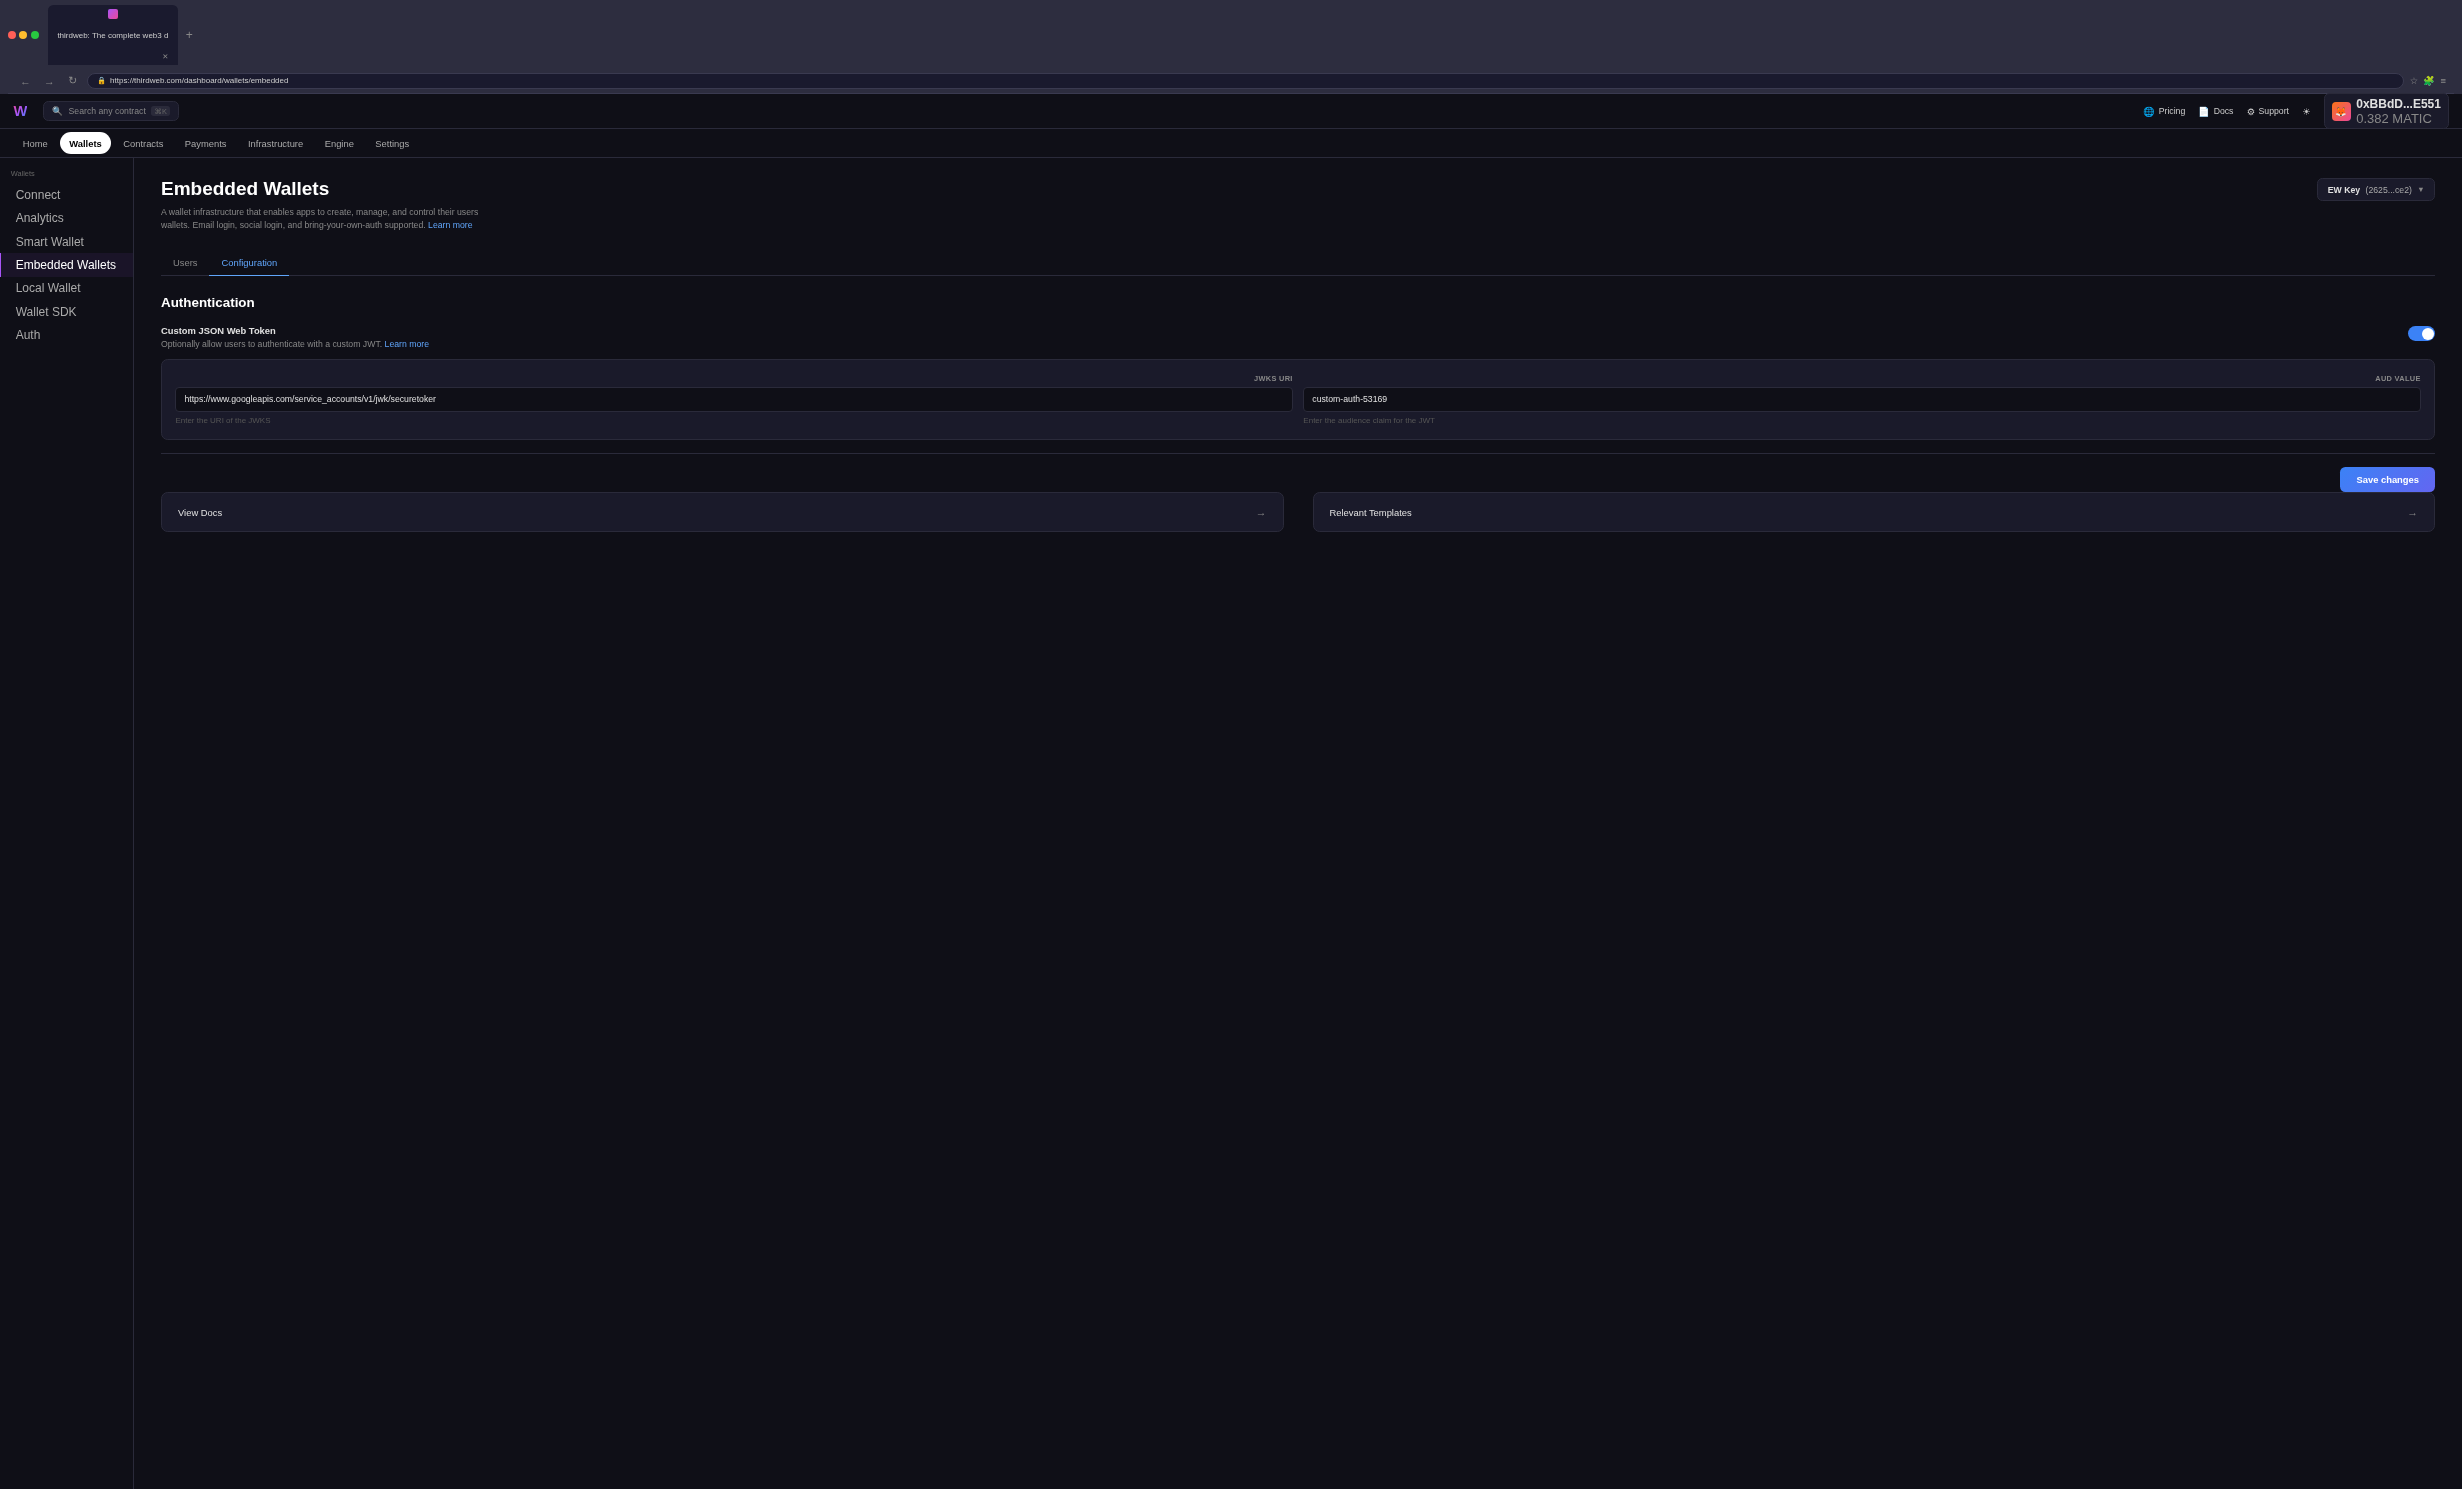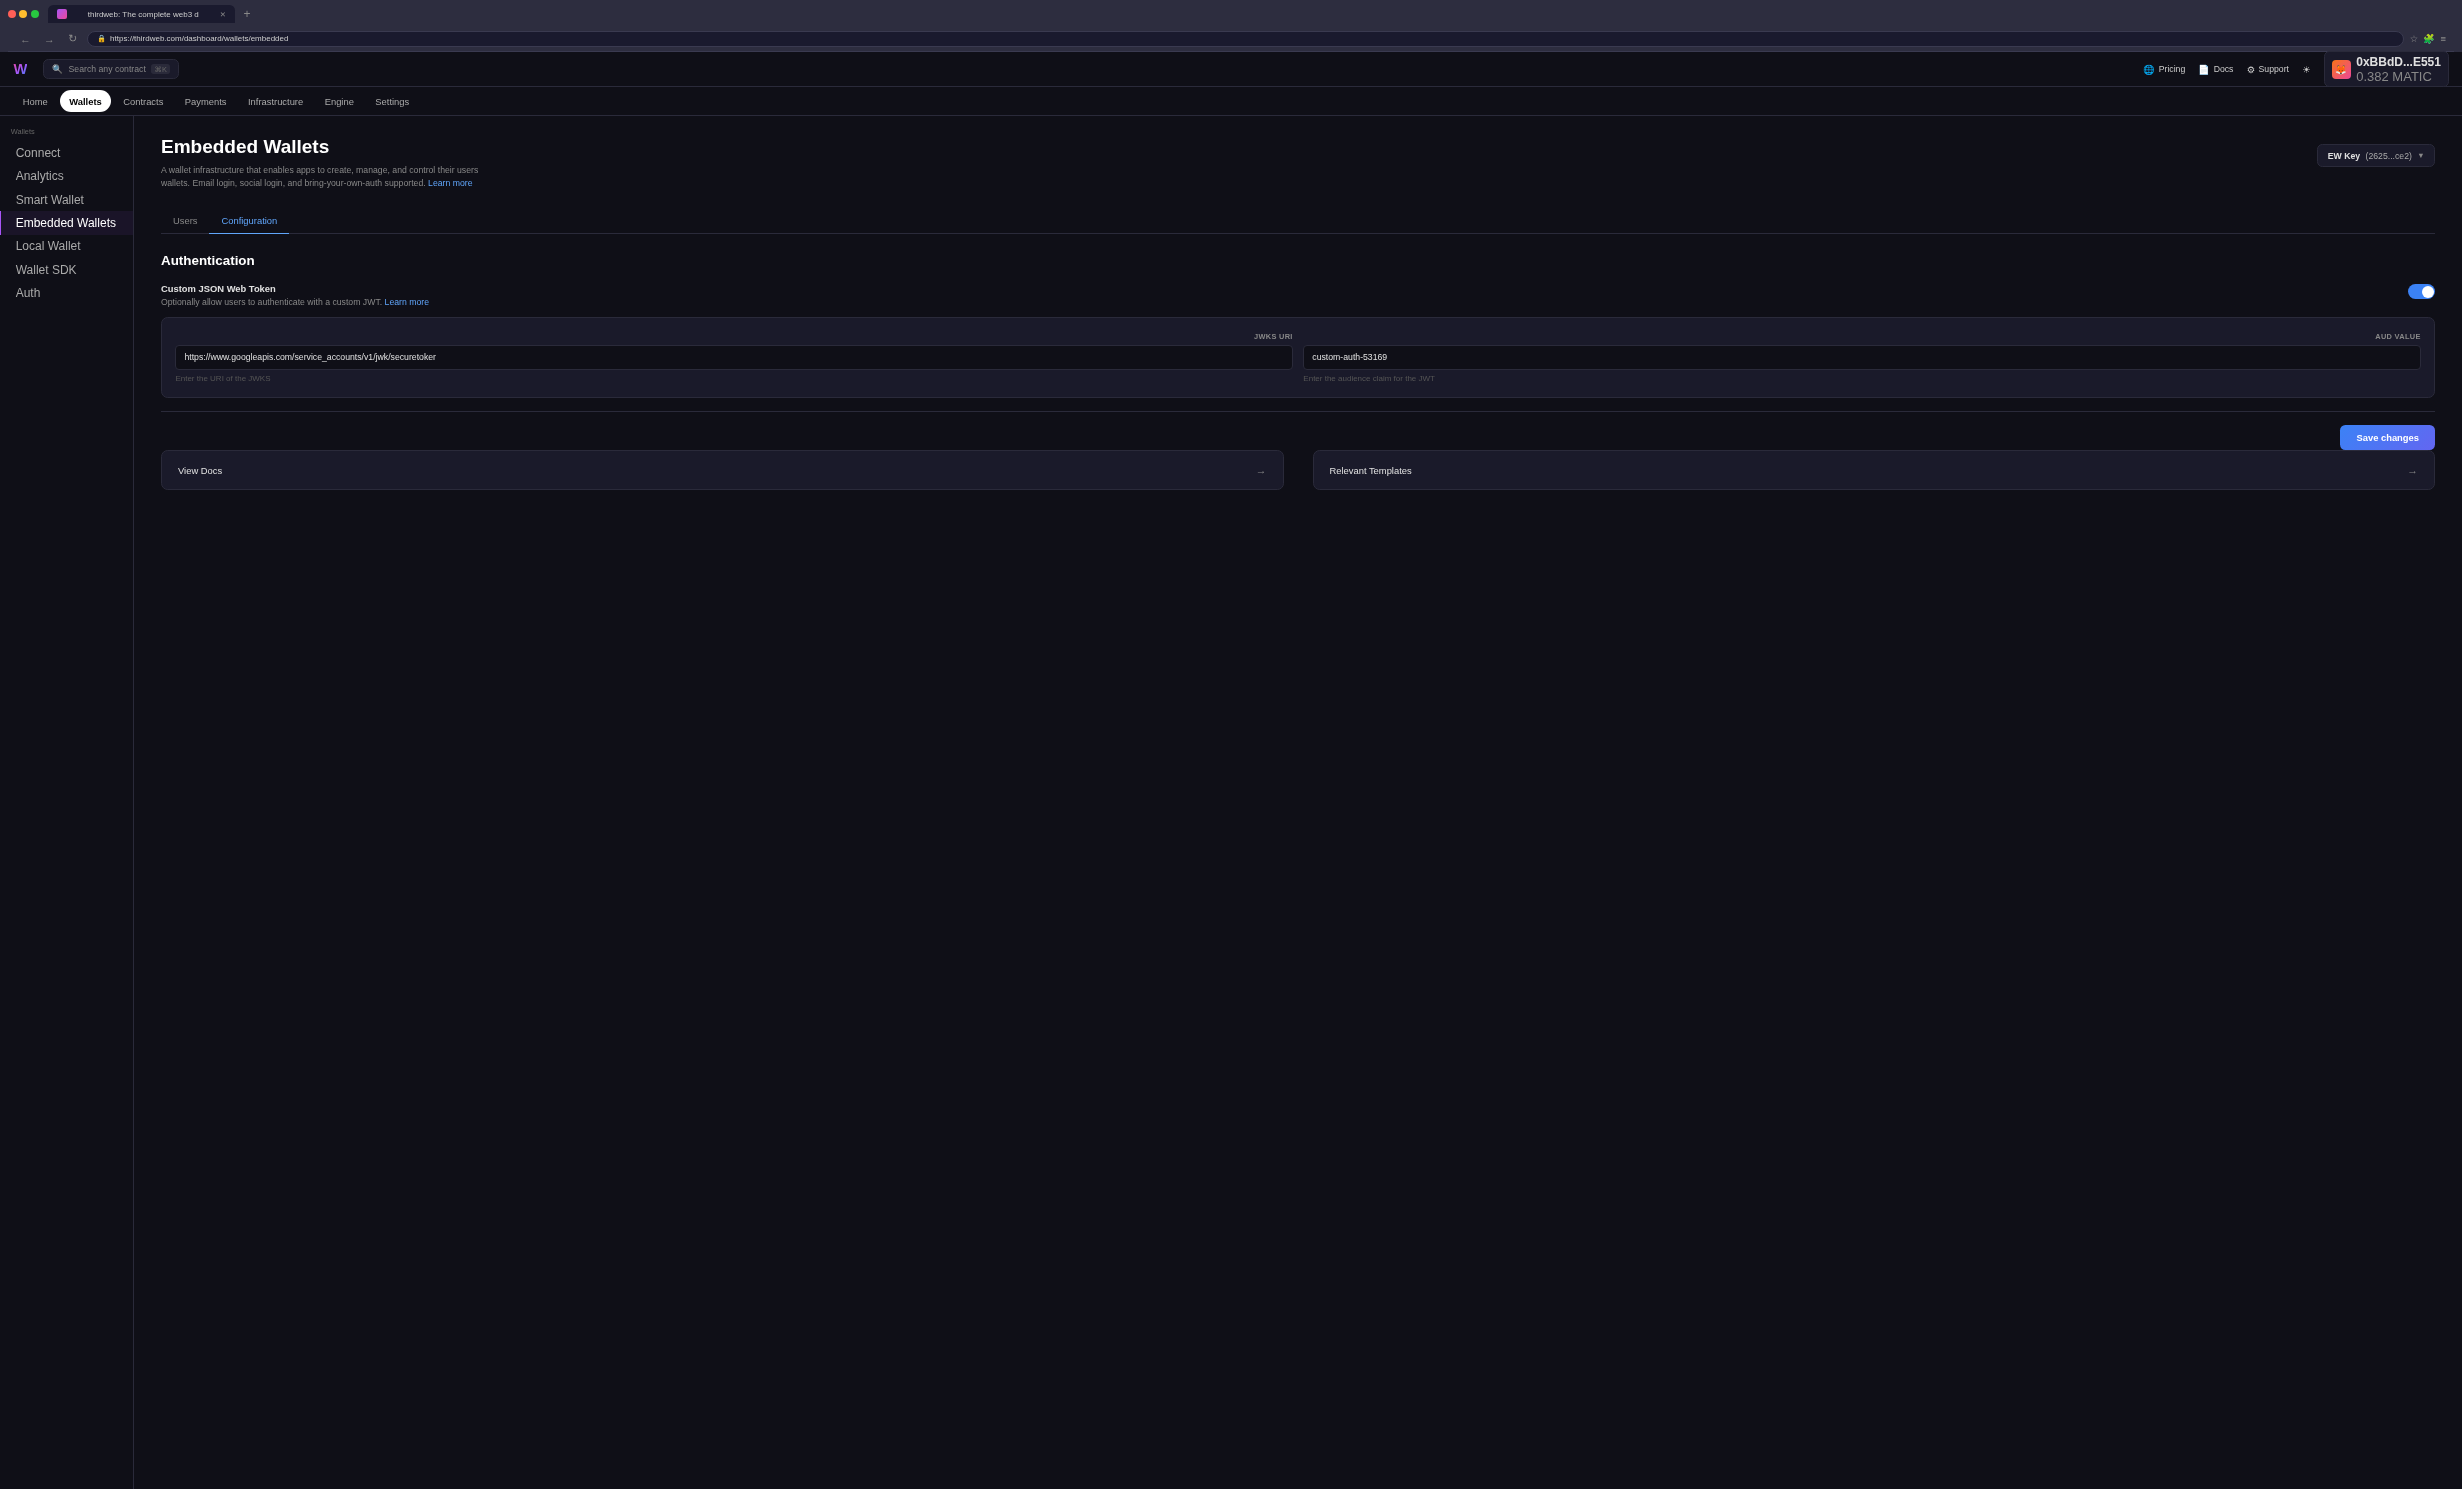--- a/index.html
+++ b/index.html
@@ -35,22 +35,23 @@
     .tl-yellow { background: #ffbd2e; }
     .tl-green { background: #28c840; }
     .browser-tab {
       background: #1a1a2e;
       border-radius: 5.4px 5.4px 0 0;
       padding: 4px 9.4px;
       font-size: 8px;
       color: #ccc;
       display: flex;
       align-items: center;
-      gap: 21px;
+      gap: 12px;
       min-width: 120px;
+      flex-direction: column;
     }
     .browser-tab .tab-icon {
       width: 9.4px; height: 9.4px;
       background: linear-gradient(135deg, #a855f7, #ec4899);
       border-radius: 2px;
       display: inline-block;
     }
     .tab-close {
       margin-left: auto;
       color: #888;
@@ -282,21 +283,20 @@
       align-items: center;
       gap: 5.4px;
       background: #1a1a2a;
       border: 0.7px solid #2a2a3a;
       border-radius: 5.4px;
       padding: 5.4px 9.4px;
       font-size: 8.7px;
       color: #ccc;
       cursor: pointer;
       white-space: nowrap;
-      margin-top: 8px;
     }
     .ew-key-label { font-weight: 600; color: #e0e0e0; }
     .ew-key-value { color: #aaa; }
     .chevron { color: #888; font-size: 7.4px; }
 
     
     .tabs {
       display: flex;
       gap: 0;
       border-bottom: 0.7px solid #2a2a3a;

